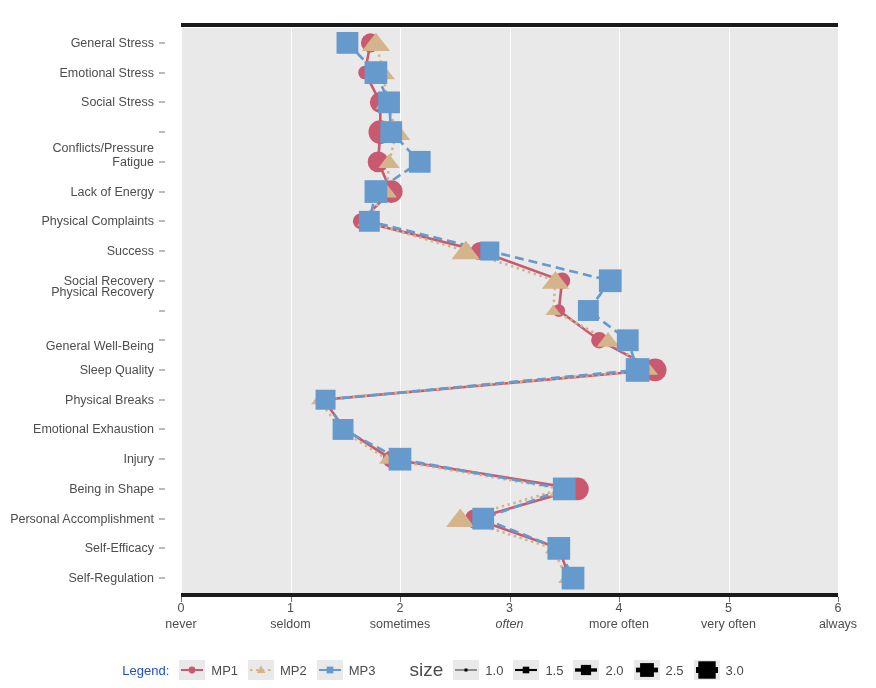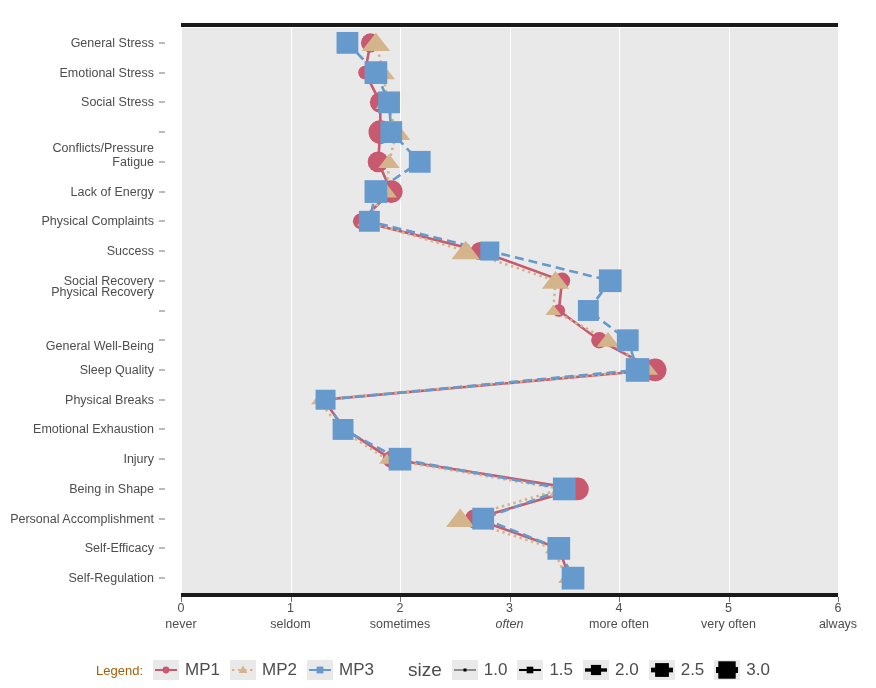--- a/index.html
+++ b/index.html
@@ -40,27 +40,27 @@
   }
 
   
   #plotsvg{position:absolute;left:181px;top:28px;width:657px;height:565px;}
 
   
   #legend{
     position:absolute;left:0;top:652px;width:876px;height:36px;
     display:flex;align-items:center;justify-content:center;gap:0px;
   }
-  #legend .lg-title{font-size:13px;color:#a16207;margin-right:10px;}
+  #legend .lg-title{font-size:13px;color:#1d4ed8;margin-right:10px;}
   .lg-item{display:flex;align-items:center;margin-right:10px;}
   .lg-key{
     width:26px;height:20px;background:#e9e9e9;
     display:flex;align-items:center;justify-content:center;margin-right:6px;
   }
-  .lg-lab{font-size:17px;color:#4d4d4d;}
+  .lg-lab{font-size:13px;color:#4d4d4d;}
   #legend .sz-title{font-size:19px;color:#4d4d4d;margin-left:24px;margin-right:10px;}
 </style>
 </head>
 <body>
 
 <div id="root">
 
   <div id="panel"></div>
   <div id="xaxis-line"></div>
   <div id="xaxis-line-bottom"></div>

